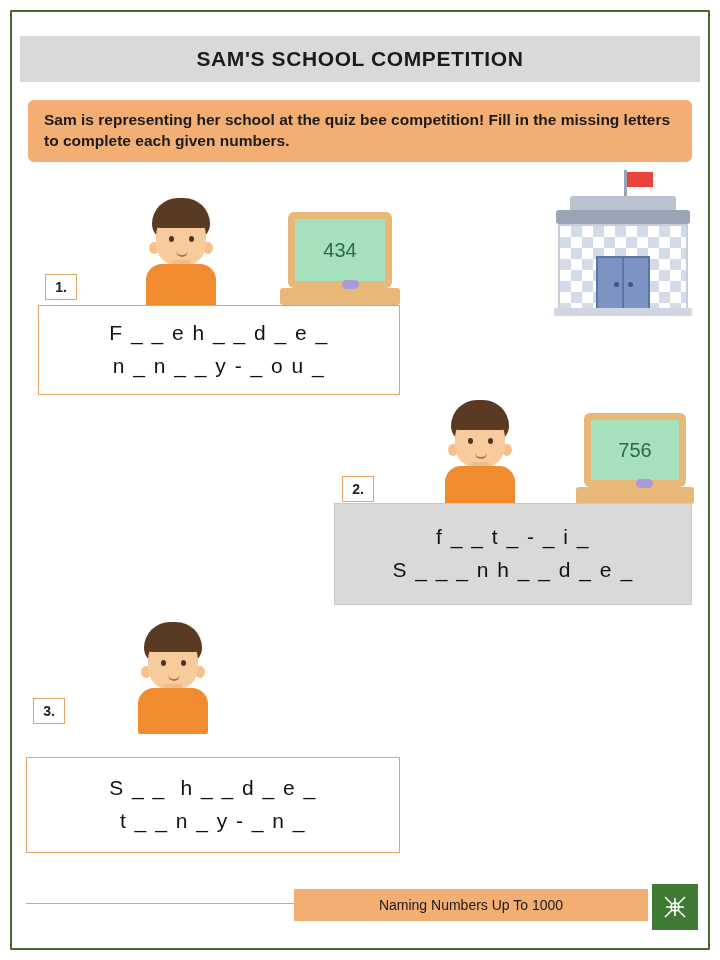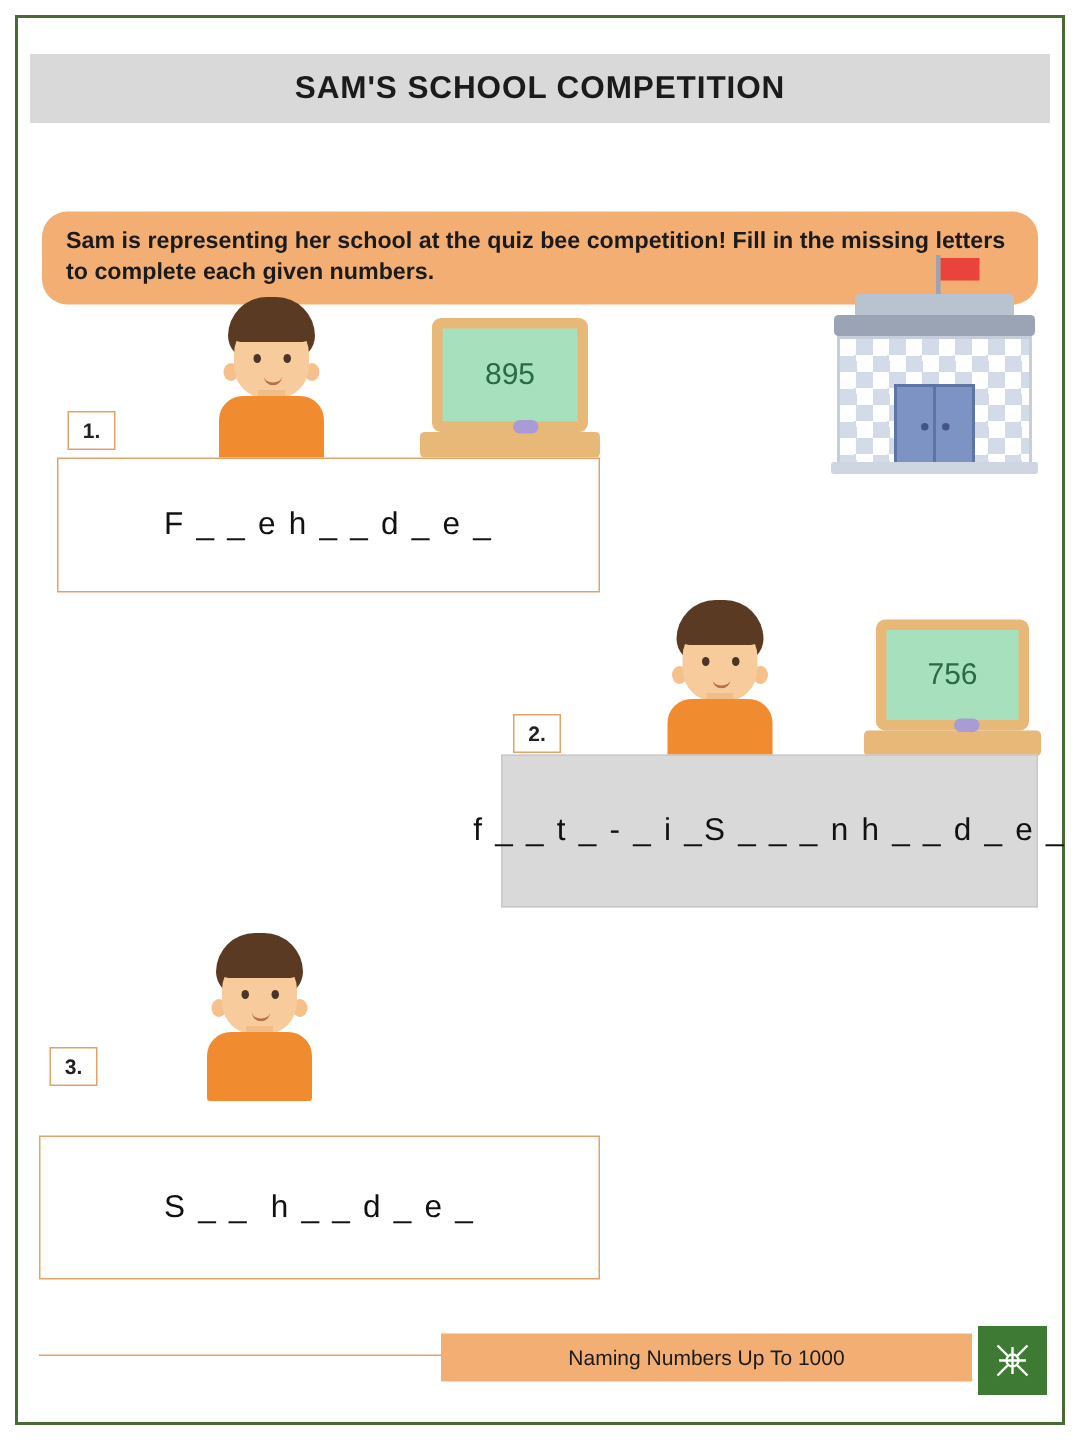--- a/index.html
+++ b/index.html
@@ -51,38 +51,37 @@
   }
 
   
   .instruction {
     position: absolute;
     left: 28px;
     top: 100px;
     width: 664px;
     min-height: 62px;
     background: #f3ae73;
-    border-radius: 17px;
+    border-radius: 6px;
     box-sizing: border-box;
     padding: 10px 16px 10px 16px;
     display: flex;
     align-items: center;
-    margin-top: 41px;
   }
   .instruction-text {
     font-size: 15.5px;
     font-weight: bold;
     color: #1b1b1b;
     line-height: 1.35;
   }
   .answer-box {
     position: absolute;
     box-sizing: border-box;
     display: flex;
-    flex-direction: row;
+    flex-direction: column;
     align-items: center;
     justify-content: center;
   }
   .answer-line {
     font-size: 21px;
     letter-spacing: 1.5px;
     color: #111;
     line-height: 1.55;
     white-space: pre;
   }
@@ -302,29 +301,30 @@
     <div class="eye-l"></div>
     <div class="eye-r"></div>
     <div class="mouth"></div>
     <div class="neck"></div>
     <div class="body"></div>
   </div>
 
   <div class="laptop" style="left:280px; top:212px; width:120px; height:95px;">
     <div class="screen-frame" style="left:8px; top:0; width:104px; height:76px;">
       <div class="screen">
-        <span class="screen-num">895</span>
+        <span class="screen-num">434</span>
       </div>
     </div>
     <div class="base" style="left:0px; top:76px; width:120px; height:17px;"></div>
     <div class="mouse" style="left:62px; top:68px;"></div>
   </div>
 
   <div class="answer-box" id="p1-box">
     <div class="answer-line">F _ _ e h _ _ d _ e _</div>
+    <div class="answer-line">n _ n _ _ y - _ o u _</div>
   </div>
   <div class="num-badge" id="p1-badge">1.</div>
 
   <div class="boy" style="left:437px; top:400px;">
     <div class="hair"></div>
     <div class="ear-l"></div>
     <div class="ear-r"></div>
     <div class="face"></div>
     <div class="fringe"></div>
     <div class="eye-l"></div>
@@ -359,20 +359,21 @@
     <div class="eye-l"></div>
     <div class="eye-r"></div>
     <div class="mouth"></div>
     <div class="neck"></div>
     <div class="body"></div>
   </div>
 
 
   <div class="answer-box" id="p3-box">
     <div class="answer-line">S _ _  h _ _ d _ e _</div>
+    <div class="answer-line">t _ _ n _ y - _ n _</div>
   </div>
   <div class="num-badge" id="p3-badge">3.</div>
 
   <div class="footer-rule"></div>
   <div class="footer-tag">Naming Numbers Up To 1000</div>
   <div class="logo">
     <svg width="30" height="30" viewBox="0 0 30 30" aria-hidden="true">
       <g stroke="#ffffff" stroke-width="1.6" fill="none">
         <path d="M5 5 L25 25 M25 5 L5 25"></path>
         <circle cx="15" cy="15" r="4" fill="#3f7a34"></circle>

